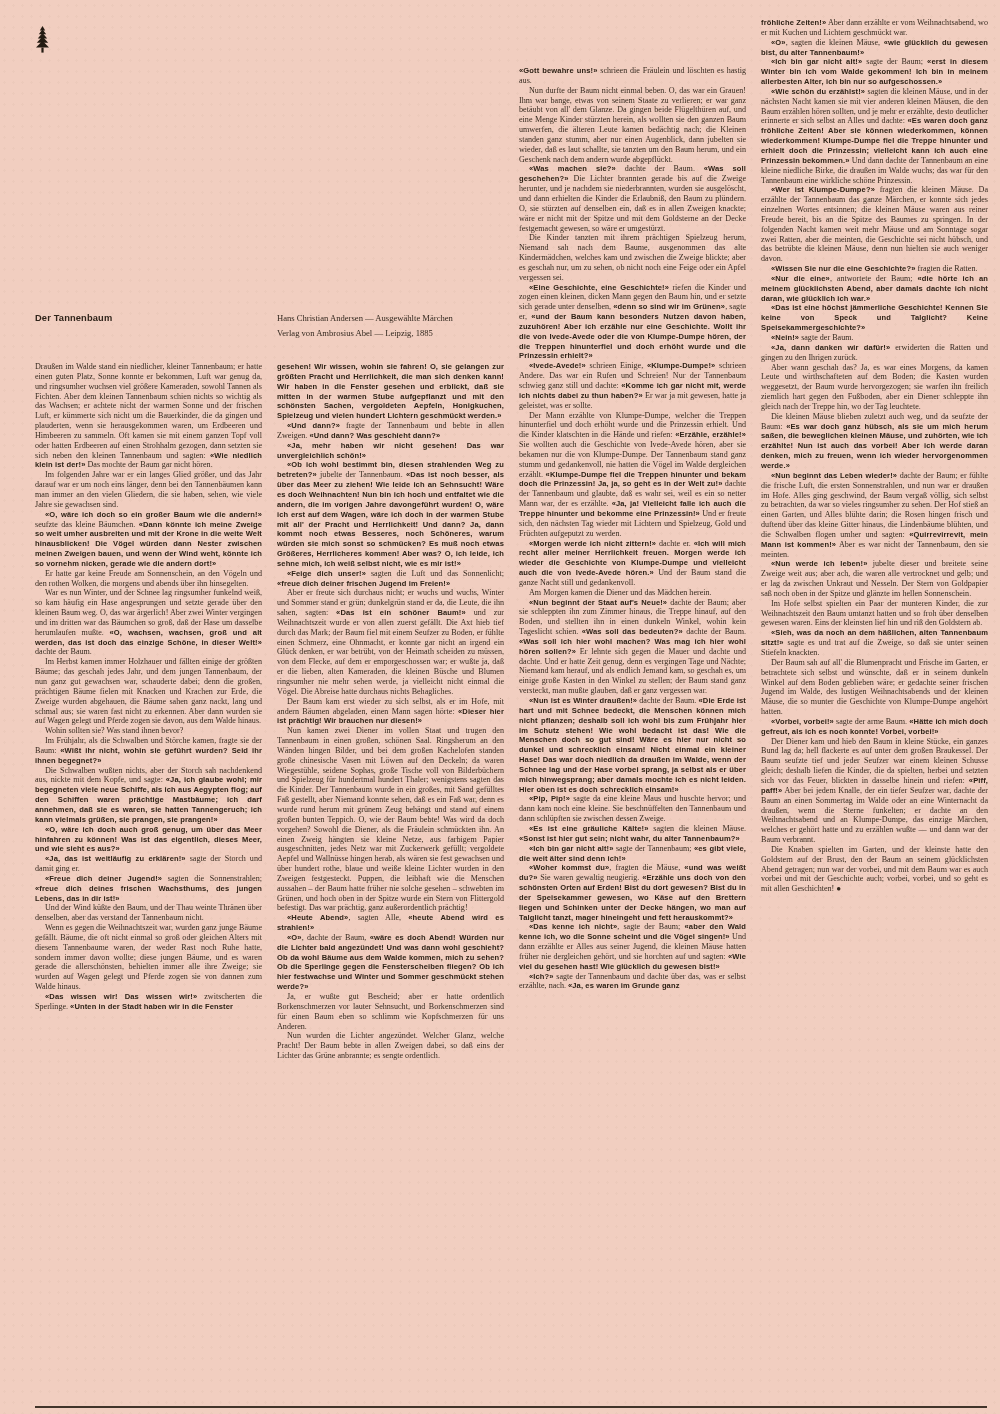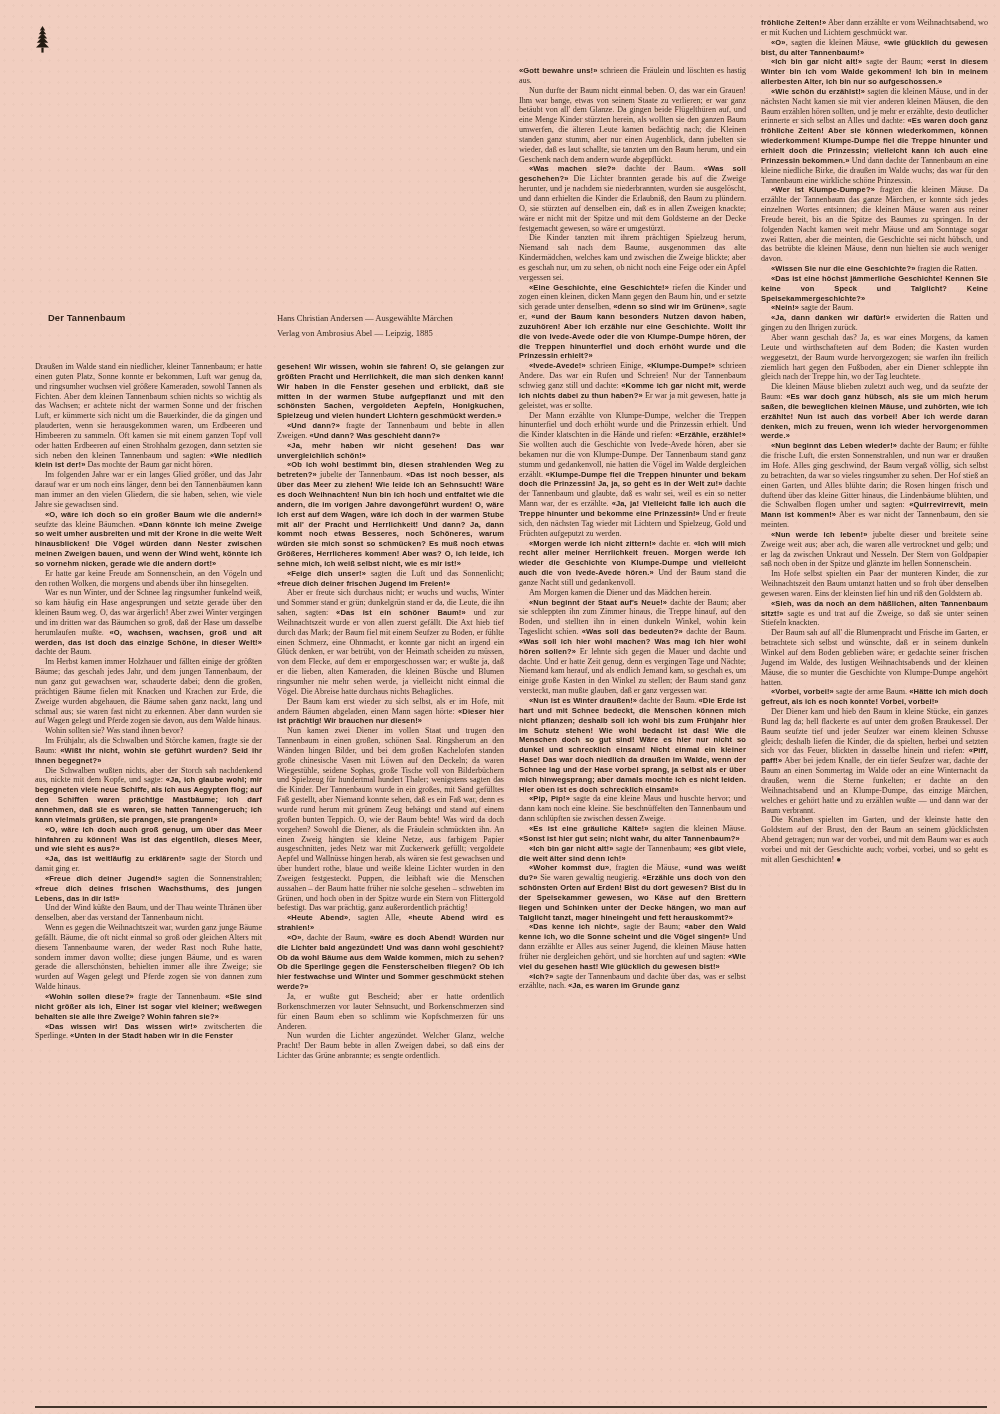--- a/index.html
+++ b/index.html
@@ -8,21 +8,21 @@
     background:#f1cec0;
     background-image:radial-gradient(rgba(125,78,55,0.035) 1px, transparent 1.3px);
     background-size:9px 11px;
     font-family:"Liberation Serif", serif;
     color:#362a1f;
   }
   .tree-logo{position:absolute;left:36px;top:26px;width:13px;height:27px;}
   .masthead-title{
     position:absolute;left:35px;top:313px;width:227px;
     font-family:"Liberation Sans", sans-serif;font-weight:700;
-    font-size:9.3px;letter-spacing:0.15px;color:#30241a;margin-left:13px;
+    font-size:9.3px;letter-spacing:0.15px;color:#30241a;
   }
   .citation{
     position:absolute;left:277px;top:311px;width:227px;
     font-size:8.6px;line-height:15px;color:#33281e;
   }
   .col{
     position:absolute;width:227px;overflow:hidden;
     font-size:8.1px;line-height:9.85px;
     text-align:justify;hyphens:auto;-webkit-hyphens:auto;
     color:#362a1f;
@@ -76,21 +76,20 @@
       <p class="para">War es nun Winter, und der Schnee lag ringsumher funkelnd weiß, so kam häufig ein Hase angesprungen und setzte gerade über den kleinen Baum weg. O, das war ärgerlich! Aber zwei Winter vergingen und im dritten war das Bäumchen so groß, daß der Hase um dasselbe herumlaufen mußte. <span class="q">«O, wachsen, wachsen, groß und alt werden, das ist doch das einzige Schöne, in dieser Welt!»</span> dachte der Baum.</p>
       <p class="para">Im Herbst kamen immer Holzhauer und fällten einige der größten Bäume; das geschah jedes Jahr, und dem jungen Tannenbaum, der nun ganz gut gewachsen war, schauderte dabei; denn die großen, prächtigen Bäume fielen mit Knacken und Krachen zur Erde, die Zweige wurden abgehauen, die Bäume sahen ganz nackt, lang und schmal aus; sie waren fast nicht zu erkennen. Aber dann wurden sie auf Wagen gelegt und Pferde zogen sie davon, aus dem Walde hinaus.</p>
       <p class="para">Wohin sollten sie? Was stand ihnen bevor?</p>
       <p class="para">Im Frühjahr, als die Schwalben und Störche kamen, fragte sie der Baum: <span class="q">«Wißt ihr nicht, wohin sie geführt wurden? Seid ihr ihnen begegnet?»</span></p>
       <p class="para">Die Schwalben wußten nichts, aber der Storch sah nachdenkend aus, nickte mit dem Kopfe, und sagte: <span class="q">«Ja, ich glaube wohl; mir begegneten viele neue Schiffe, als ich aus Aegypten flog; auf den Schiffen waren prächtige Mastbäume; ich darf annehmen, daß sie es waren, sie hatten Tannengeruch; ich kann vielmals grüßen, sie prangen, sie prangen!»</span></p>
       <p class="para"><span class="q">«O, wäre ich doch auch groß genug, um über das Meer hinfahren zu können! Was ist das eigentlich, dieses Meer, und wie sieht es aus?»</span></p>
       <p class="para"><span class="q">«Ja, das ist weitläufig zu erklären!»</span> sagte der Storch und damit ging er.</p>
       <p class="para"><span class="q">«Freue dich deiner Jugend!»</span> sagten die Sonnenstrahlen; <span class="q">«freue dich deines frischen Wachsthums, des jungen Lebens, das in dir ist!»</span></p>
       <p class="para">Und der Wind küßte den Baum, und der Thau weinte Thränen über denselben, aber das verstand der Tannenbaum nicht.</p>
       <p class="para">Wenn es gegen die Weihnachtszeit war, wurden ganz junge Bäume gefällt. Bäume, die oft nicht einmal so groß oder gleichen Alters mit diesem Tannenbaume waren, der weder Rast noch Ruhe hatte, sondern immer davon wollte; diese jungen Bäume, und es waren gerade die allerschönsten, behielten immer alle ihre Zweige; sie wurden auf Wagen gelegt und Pferde zogen sie von dannen zum Walde hinaus.</p>
-      <p class="para"><span class="q">«Wohin sollen diese?»</span> fragte der Tannenbaum. <span class="q">«Sie sind nicht größer als ich, Einer ist sogar viel kleiner; weßwegen behalten sie alle ihre Zweige? Wohin fahren sie?»</span></p>
       <p class="para"><span class="q">«Das wissen wir! Das wissen wir!»</span> zwitscherten die Sperlinge. <span class="q">«Unten in der Stadt haben wir in die Fenster</span></p>
     </div>
   <div class="col col-2">
       <p class="para flush"><span class="q">gesehen! Wir wissen, wohin sie fahren! O, sie gelangen zur größten Pracht und Herrlichkeit, die man sich denken kann! Wir haben in die Fenster gesehen und erblickt, daß sie mitten in der warmen Stube aufgepflanzt und mit den schönsten Sachen, vergoldeten Aepfeln, Honigkuchen, Spielzeug und vielen hundert Lichtern geschmückt werden.»</span></p>
       <p class="para"><span class="q">«Und dann?»</span> fragte der Tannenbaum und bebte in allen Zweigen. <span class="q">«Und dann? Was geschieht dann?»</span></p>
       <p class="para"><span class="q">«Ja, mehr haben wir nicht gesehen! Das war unvergleichlich schön!»</span></p>
       <p class="para"><span class="q">«Ob ich wohl bestimmt bin, diesen strahlenden Weg zu betreten?»</span> jubelte der Tannenbaum. <span class="q">«Das ist noch besser, als über das Meer zu ziehen! Wie leide ich an Sehnsucht! Wäre es doch Weihnachten! Nun bin ich hoch und entfaltet wie die andern, die im vorigen Jahre davongeführt wurden! O, wäre ich erst auf dem Wagen, wäre ich doch in der warmen Stube mit all' der Pracht und Herrlichkeit! Und dann? Ja, dann kommt noch etwas Besseres, noch Schöneres, warum würden sie mich sonst so schmücken? Es muß noch etwas Größeres, Herrlicheres kommen! Aber was? O, ich leide, ich sehne mich, ich weiß selbst nicht, wie es mir ist!»</span></p>
       <p class="para"><span class="q">«Feige dich unser!»</span> sagten die Luft und das Sonnenlicht; <span class="q">«freue dich deiner frischen Jugend im Freien!»</span></p>
       <p class="para">Aber er freute sich durchaus nicht; er wuchs und wuchs, Winter und Sommer stand er grün; dunkelgrün stand er da, die Leute, die ihn sahen, sagten: <span class="q">«Das ist ein schöner Baum!»</span> und zur Weihnachtszeit wurde er von allen zuerst gefällt. Die Axt hieb tief durch das Mark; der Baum fiel mit einem Seufzer zu Boden, er fühlte einen Schmerz, eine Ohnmacht, er konnte gar nicht an irgend ein Glück denken, er war betrübt, von der Heimath scheiden zu müssen, von dem Flecke, auf dem er emporgeschossen war; er wußte ja, daß er die lieben, alten Kameraden, die kleinen Büsche und Blumen ringsumher nie mehr sehen werde, ja vielleicht nicht einmal die Vögel. Die Abreise hatte durchaus nichts Behagliches.</p>
       <p class="para">Der Baum kam erst wieder zu sich selbst, als er im Hofe, mit andern Bäumen abgeladen, einen Mann sagen hörte: <span class="q">«Dieser hier ist prächtig! Wir brauchen nur diesen!»</span></p>
@@ -119,20 +118,21 @@
       <p class="para"><span class="q">«Das kenne ich nicht»</span>, sagte der Baum; <span class="q">«aber den Wald kenne ich, wo die Sonne scheint und die Vögel singen!»</span> Und dann erzählte er Alles aus seiner Jugend, die kleinen Mäuse hatten früher nie dergleichen gehört, und sie horchten auf und sagten: <span class="q">«Wie viel du gesehen hast! Wie glücklich du gewesen bist!»</span></p>
       <p class="para"><span class="q">«Ich?»</span> sagte der Tannenbaum und dachte über das, was er selbst erzählte, nach. <span class="q">«Ja, es waren im Grunde ganz</span></p>
     </div>
   <div class="col col-4">
       <p class="para flush"><span class="q">fröhliche Zeiten!»</span> Aber dann erzählte er vom Weihnachtsabend, wo er mit Kuchen und Lichtern geschmückt war.</p>
       <p class="para"><span class="q">«O»</span>, sagten die kleinen Mäuse, <span class="q">«wie glücklich du gewesen bist, du alter Tannenbaum!»</span></p>
       <p class="para"><span class="q">«Ich bin gar nicht alt!»</span> sagte der Baum; <span class="q">«erst in diesem Winter bin ich vom Walde gekommen! Ich bin in meinem allerbesten Alter, ich bin nur so aufgeschossen.»</span></p>
       <p class="para"><span class="q">«Wie schön du erzählst!»</span> sagten die kleinen Mäuse, und in der nächsten Nacht kamen sie mit vier anderen kleinen Mäusen, die den Baum erzählen hören sollten, und je mehr er erzählte, desto deutlicher erinnerte er sich selbst an Alles und dachte: <span class="q">«Es waren doch ganz fröhliche Zeiten! Aber sie können wiederkommen, können wiederkommen! Klumpe-Dumpe fiel die Treppe hinunter und erhielt doch die Prinzessin; vielleicht kann ich auch eine Prinzessin bekommen.»</span> Und dann dachte der Tannenbaum an eine kleine niedliche Birke, die draußen im Walde wuchs; das war für den Tannenbaum eine wirkliche schöne Prinzessin.</p>
       <p class="para"><span class="q">«Wer ist Klumpe-Dumpe?»</span> fragten die kleinen Mäuse. Da erzählte der Tannenbaum das ganze Märchen, er konnte sich jedes einzelnen Wortes entsinnen; die kleinen Mäuse waren aus reiner Freude bereit, bis an die Spitze des Baumes zu springen. In der folgenden Nacht kamen weit mehr Mäuse und am Sonntage sogar zwei Ratten, aber die meinten, die Geschichte sei nicht hübsch, und das betrübte die kleinen Mäuse, denn nun hielten sie auch weniger davon.</p>
       <p class="para"><span class="q">«Wissen Sie nur die eine Geschichte?»</span> fragten die Ratten.</p>
+      <p class="para"><span class="q">«Nur die eine»</span>, antwortete der Baum; <span class="q">«die hörte ich an meinem glücklichsten Abend, aber damals dachte ich nicht daran, wie glücklich ich war.»</span></p>
       <p class="para"><span class="q">«Das ist eine höchst jämmerliche Geschichte! Kennen Sie keine von Speck und Talglicht? Keine Speisekammergeschichte?»</span></p>
       <p class="para"><span class="q">«Nein!»</span> sagte der Baum.</p>
       <p class="para"><span class="q">«Ja, dann danken wir dafür!»</span> erwiderten die Ratten und gingen zu den Ihrigen zurück.</p>
       <p class="para">Aber wann geschah das? Ja, es war eines Morgens, da kamen Leute und wirthschafteten auf dem Boden; die Kasten wurden weggesetzt, der Baum wurde hervorgezogen; sie warfen ihn freilich ziemlich hart gegen den Fußboden, aber ein Diener schleppte ihn gleich nach der Treppe hin, wo der Tag leuchtete.</p>
       <p class="para">Die kleinen Mäuse blieben zuletzt auch weg, und da seufzte der Baum: <span class="q">«Es war doch ganz hübsch, als sie um mich herum saßen, die beweglichen kleinen Mäuse, und zuhörten, wie ich erzählte! Nun ist auch das vorbei! Aber ich werde daran denken, mich zu freuen, wenn ich wieder hervorgenommen werde.»</span></p>
       <p class="para"><span class="q">«Nun beginnt das Leben wieder!»</span> dachte der Baum; er fühlte die frische Luft, die ersten Sonnenstrahlen, und nun war er draußen im Hofe. Alles ging geschwind, der Baum vergaß völlig, sich selbst zu betrachten, da war so vieles ringsumher zu sehen. Der Hof stieß an einen Garten, und Alles blühte darin; die Rosen hingen frisch und duftend über das kleine Gitter hinaus, die Lindenbäume blühten, und die Schwalben flogen umher und sagten: <span class="q">«Quirrevirrevit, mein Mann ist kommen!»</span> Aber es war nicht der Tannenbaum, den sie meinten.</p>
       <p class="para"><span class="q">«Nun werde ich leben!»</span> jubelte dieser und breitete seine Zweige weit aus; aber ach, die waren alle vertrocknet und gelb; und er lag da zwischen Unkraut und Nesseln. Der Stern von Goldpapier saß noch oben in der Spitze und glänzte im hellen Sonnenschein.</p>
       <p class="para">Im Hofe selbst spielten ein Paar der munteren Kinder, die zur Weihnachtszeit den Baum umtanzt hatten und so froh über denselben gewesen waren. Eins der kleinsten lief hin und riß den Goldstern ab.</p>
       <p class="para"><span class="q">«Sieh, was da noch an dem häßlichen, alten Tannenbaum sitzt!»</span> sagte es und trat auf die Zweige, so daß sie unter seinen Stiefeln knackten.</p>
       <p class="para">Der Baum sah auf all' die Blumenpracht und Frische im Garten, er betrachtete sich selbst und wünschte, daß er in seinem dunkeln Winkel auf dem Boden geblieben wäre; er gedachte seiner frischen Jugend im Walde, des lustigen Weihnachtsabends und der kleinen Mäuse, die so munter die Geschichte von Klumpe-Dumpe angehört hatten.</p>

